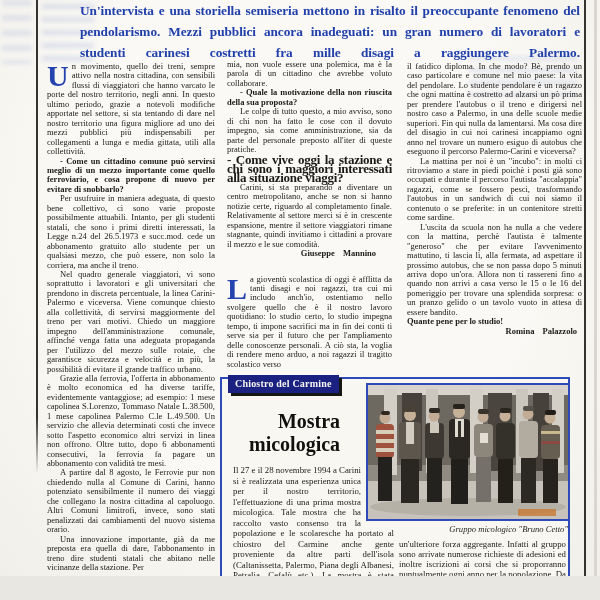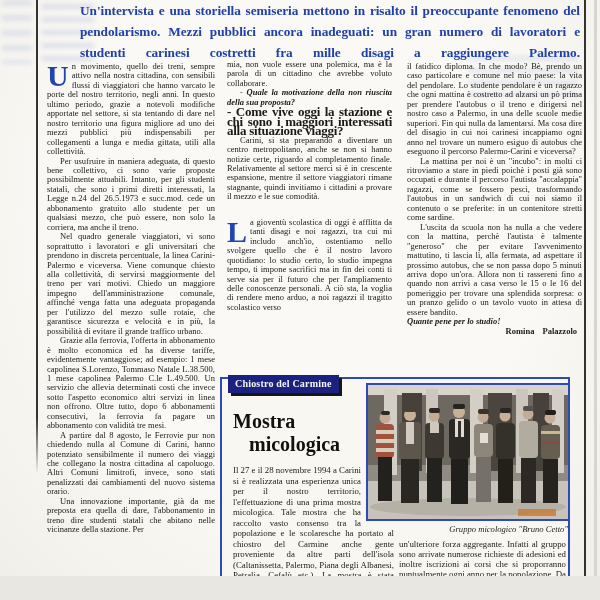--- a/index.html
+++ b/index.html
@@ -32,46 +32,46 @@
     letter-spacing:-0.05px;
   }
 
   .col { position:absolute; overflow:hidden; font-size:8.5px; line-height:9.45px;
          text-align:justify; color:#1b1a17; }
   .col-1 { left:47px;  top:62px; width:168px; height:537px; }
   .col-2 { left:227px; top:60px; width:165px; height:314px; }
   .col-3 { left:407px; top:62px; width:175px; height:314px; }
   .col p { margin:0; }
   .ind { text-indent:13px; }
-  .q { font-weight:bold;font-style:italic; }
+  .q { font-weight:bold; }
   .q-tight { font-weight:bold; font-size:13px; letter-spacing:-0.25px; }
   .dropcap {
     float:left; color:#2443ae; font-weight:bold;
     font-size:30px; line-height:26px; padding:1px 3px 0 0;
   }
   .byline { font-weight:bold; text-align:right; word-spacing:6px; margin-top:2px; }
   .byline-1 { padding-right:16px; }
   .byline-2 { padding-right:5px; }
   .story-start { margin-top:16px; }
-  .closing { font-weight:bold; font-style:italic; }
+  .closing { font-weight:bold; }
 
   
   .section-box {
     position:absolute; left:220px; top:377px; width:350px; height:226px;
     border:2px solid #2e49b8; background:#f8f7f2;
   }
   .kicker {
     position:absolute; left:6px; top:-4px;
     background:#1b2180; color:#f6f5f0; font-weight:bold; font-size:10px;
     padding:3px 7px 4px 7px; letter-spacing:.2px;
     box-shadow:3px 3px 0 #161614;
     white-space:nowrap;
   }
   .box-title { position:absolute; left:11px; top:31px; font-size:20px; font-weight:bold;
-               line-height:23px; color:#12110f; }
+               line-height:23px; color:#12110f;text-align:right; }
   .box-title .line2 { margin-left:16px; }
   .box-left-text { position:absolute; left:11px; top:86px; width:161px;
                    font-size:8.8px; line-height:10.5px; text-align:justify; }
   .wrap-spacer { float:right; width:33px; height:63px; }
   .box-right-text { position:absolute; left:177px; top:161px; width:167px;
                     font-size:8.8px; line-height:9.9px; text-align:justify; }
   .photo-frame { position:absolute; left:144px; top:4px; width:204px; height:138px;
                  border:2px solid #2e49b8; background:#8f8a82; overflow:hidden; }
   .photo-frame svg { display:block; width:100%; height:100%; }
   .photo-caption { position:absolute; left:118px; top:145px; width:228px;
@@ -87,32 +87,35 @@
   <div class="frame-line line-right2"></div>
   <div class="ghost ghost-1"></div>
   <div class="ghost ghost-2"></div>
   <div class="ghost ghost-3"></div>
 
   <div class="headline">Un'intervista e una storiella semiseria mettono in risalto il preoccupante fenomeno del pendolarismo. Mezzi pubblici ancora inadeguati: un gran numero di lavoratori e studenti carinesi costretti fra mille disagi a raggiungere Palermo.</div>
 
   <div class="col col-1">
     <span class="dropcap">U</span>
     <p>n movimento, quello dei treni, sempre attivo nella nostra cittadina, con sensibili flussi di viaggiatori che hanno varcato le porte del nostro territorio, negli anni. In questo ultimo periodo, grazie a notevoli modifiche apportate nel settore, si sta tentando di dare nel nostro territorio una figura migliore ad uno dei mezzi pubblici più indispensabili per collegamenti a lunga e media gittata, utili alla collettività.</p>
+    <p class="q ind">- Come un cittadino comune può servirsi meglio di un mezzo importante come quello ferroviario, e cosa propone di nuovo per evitare di snobbarlo?</p>
     <p class="ind">Per usufruire in maniera adeguata, di questo bene collettivo, ci sono varie proposte possibilmente attuabili. Intanto, per gli studenti statali, che sono i primi diretti interessati, la Legge n.24 del 26.5.1973 e succ.mod. cede un abbonamento gratuito allo studente per un qualsiasi mezzo, che può essere, non solo la corriera, ma anche il treno.</p>
     <p class="ind">Nel quadro generale viaggiatori, vi sono soprattutto i lavoratori e gli universitari che prendono in discreta percentuale, la linea Carini-Palermo e viceversa. Viene comunque chiesto alla collettività, di servirsi maggiormente del treno per vari motivi. Chiedo un maggiore impegno dell'amministrazione comunale, affinché venga fatta una adeguata propaganda per l'utilizzo del mezzo sulle rotaie, che garantisce sicurezza e velocità e in più, la possibilità di evitare il grande traffico urbano.</p>
     <p class="ind">Grazie alla ferrovia, l'offerta in abbonamento è molto economica ed ha diverse tariffe, evidentemente vantaggiose; ad esempio: 1 mese capolinea S.Lorenzo, Tommaso Natale L.38.500, 1 mese capolinea Palermo C.le L.49.500. Un servizio che allevia determinati costi che invece sotto l'aspetto economico altri servizi in linea non offrono. Oltre tutto, dopo 6 abbonamenti consecutivi, la ferrovia fa pagare un abbonamento con validità tre mesi.</p>
     <p class="ind">A partire dal 8 agosto, le Ferrovie pur non chiedendo nulla al Comune di Carini, hanno potenziato sensibilmente il numero dei viaggi che collegano la nostra cittadina al capoluogo. Altri Comuni limitrofi, invece, sono stati penalizzati dai cambiamenti del nuovo sistema orario.</p>
     <p class="ind">Una innovazione importante, già da me preposta era quella di dare, l'abbonamento in treno dire studenti statali che abitano nelle vicinanze della stazione. Per</p>
   </div>
 
   <div class="col col-2">
     <p>mia, non vuole essere una polemica, ma è la parola di un cittadino che avrebbe voluto collaborare.</p>
     <p class="q ind">- Quale la motivazione della non riuscita della sua proposta?</p>
+    <p class="ind">Le colpe di tutto questo, a mio avviso, sono di chi non ha fatto le cose con il dovuto impegno, sia come amministrazione, sia da parte del personale preposto all'iter di queste pratiche.</p>
     <p class="q-tight">- Come vive oggi la stazione e chi sono i maggiori interessati alla situazione viaggi?</p>
     <p class="ind">Carini, si sta preparando a diventare un centro metropolitano, anche se non si hanno notizie certe, riguardo al completamento finale. Relativamente al settore merci si è in crescente espansione, mentre il settore viaggiatori rimane stagnante, quindi invitiamo i cittadini a provare il mezzo e le sue comodità.</p>
+    <p class="byline byline-1">Giuseppe Mannino</p>
     <div class="story-start">
       <span class="dropcap">L</span>
       <p>a gioventù scolastica di oggi è afflitta da tanti disagi e noi ragazzi, tra cui mi includo anch'io, ostentiamo nello svolgere quello che è il nostro lavoro quotidiano: lo studio certo, lo studio impegna tempo, ti impone sacrifici ma in fin dei conti ti serve sia per il futuro che per l'ampliamento delle conoscenze personali. A ciò sta, la voglia di rendere meno arduo, a noi ragazzi il tragitto scolastico verso</p>
     </div>
   </div>
 
   <div class="col col-3">
     <p>il fatidico diploma. In che modo? Bè, prendo un caso particolare e comune nel mio paese: la vita del pendolare. Lo studente pendolare è un ragazzo che ogni mattina è costretto ad alzarsi un pò prima per prendere l'autobus o il treno e dirigersi nel nostro caso a Palermo, in una delle scuole medie superiori. Fin qui nulla da lamentarsi. Ma cosa dire del disagio in cui noi carinesi incappiamo ogni anno nel trovare un numero esiguo di autobus che eseguono il percorso Palermo-Carini e viceversa?</p>
     <p class="ind">La mattina per noi è un "incubo": in molti ci ritroviamo a stare in piedi poichè i posti già sono occupati e durante il percorso l'autista "accalappia" ragazzi, come se fossero pesci, trasformando l'autobus in un sandwich di cui noi siamo il contenuto o se preferite: in un contenitore stretti come sardine.</p>
     <p class="ind">L'uscita da scuola non ha nulla a che vedere con la mattina, perchè l'autista è talmente "generoso" che per evitare l'avvenimento mattutino, ti lascia lì, alla fermata, ad aspettare il prossimo autobus, che se non passa dopo 5 minuti arriva dopo un'ora. Allora non ti rassereni fino a quando non arrivi a casa verso le 15 o le 16 del pomeriggio per trovare una splendida sorpresa: o un pranzo gelido o un tavolo vuoto in attesa di essere bandito.</p>

